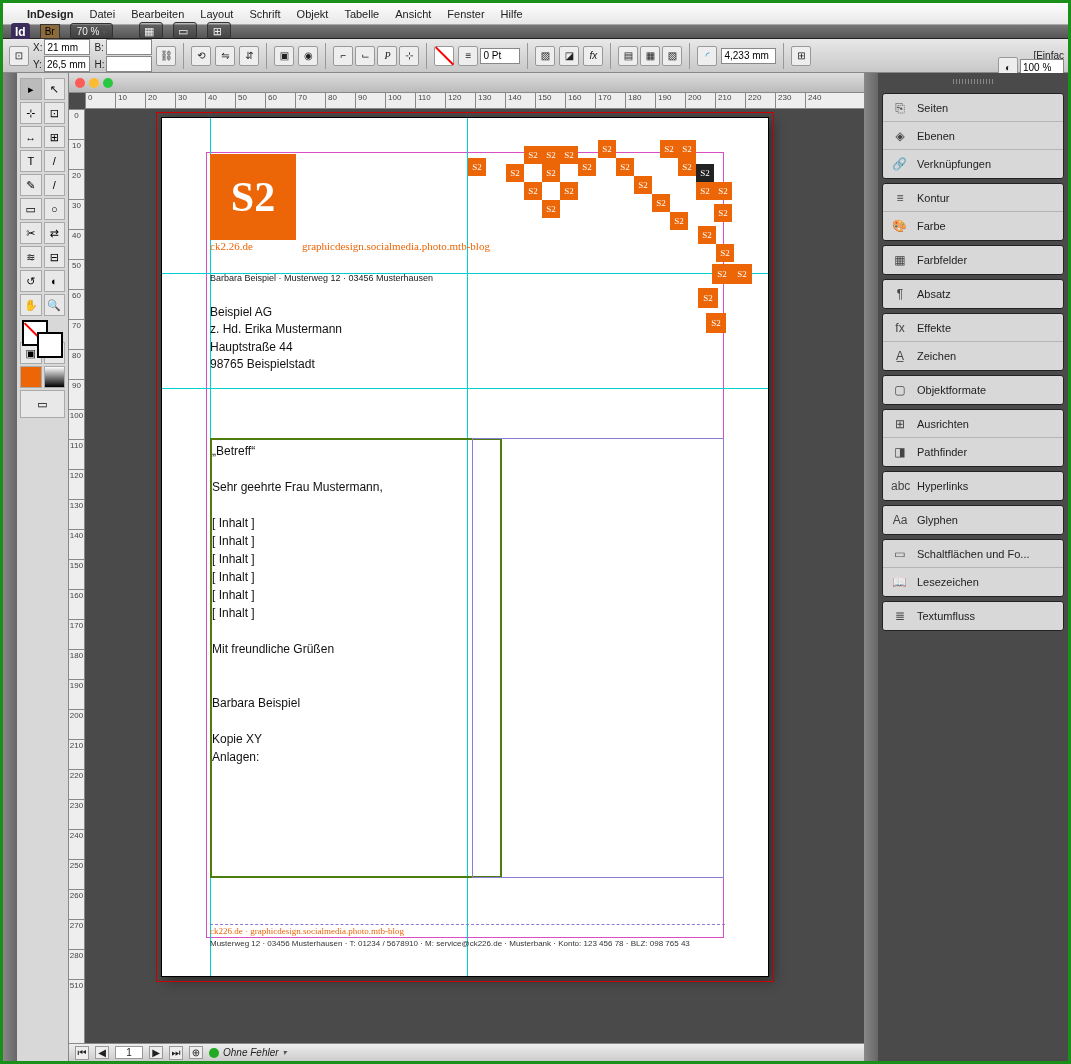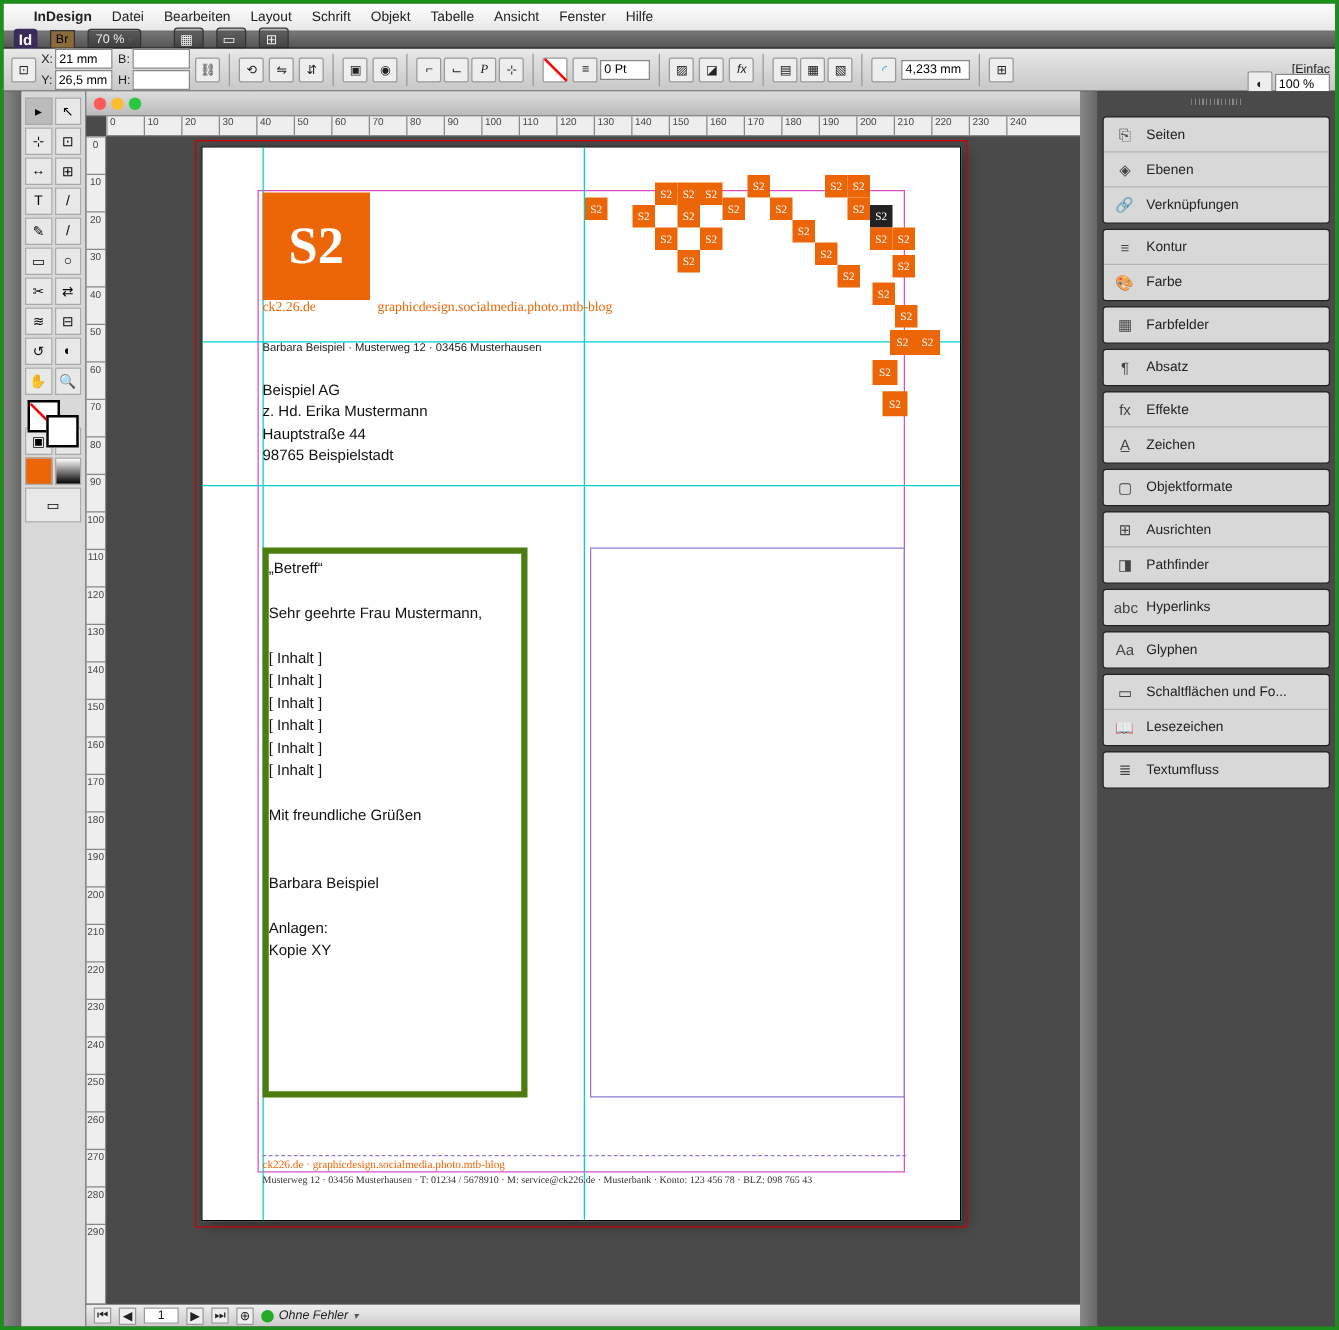--- a/index.html
+++ b/index.html
@@ -48,24 +48,24 @@
 .guide-h { position:absolute; left:0; right:0; height:1px; background:#00d0d0;}
 .guide-v { position:absolute; top:0; bottom:0; width:1px; background:#00d0d0;}
 .logo { position:absolute; left:48px; top:36px; width:86px; height:86px; background:#ec6608; display:flex; align-items:center; justify-content:center;}
 .logo-txt{ color:#fff; font-size:42px; font-weight:bold; font-family:Georgia,serif;}
 .logo-sub { position:absolute; left:48px; top:122px; color:#ec6608; font-size:11px; font-family:Georgia,serif;}
 .tagline { position:absolute; left:140px; top:122px; color:#ec6608; font-size:11px; font-family:Georgia,serif;}
 .deco { position:absolute; right:20px; top:20px; width:290px; height:200px;}
 .deco .sq { position:absolute; background:#ec6608; color:#fff; display:flex; align-items:center; justify-content:center; font-size:9px; font-family:Georgia,serif;}
 .sender { position:absolute; left:48px; top:155px; font-size:9px; font-family:Liberation Sans, sans-serif; color:#222;}
 .address { position:absolute; left:48px; top:186px; font-family:Georgia,serif; font-size:12px; line-height:1.45; color:#111;}
-.body { position:absolute; left:48px; top:320px; width:212px; height:440px; border:5px solid #4d7c0f; padding:2px 0; font-family:Georgia,serif; font-size:12px; line-height:1.5; color:#111;}
+.body { position:absolute; left:48px; top:320px; width:292px; height:440px; border:2px solid #4d7c0f; padding:2px 0; font-family:Georgia,serif; font-size:12px; line-height:1.5; color:#111;}
 .body2 { position:absolute; left:310px; top:320px; width:252px; height:440px; border:1px solid #8c7bd6;}
 .footer1 { position:absolute; left:48px; bottom:40px; font-size:9px; font-family:Georgia,serif; color:#ec6608; border-top:1px dashed #8c7bd6; width:515px; padding-top:1px;}
-.footer2 { position:absolute; left:48px; bottom:28px; font-size:8px; font-family:Liberation Serif, serif; color:#333;}
+.footer2 { position:absolute; left:48px; bottom:28px; font-size:8px; font-family:Liberation Sans, sans-serif; color:#333;}
 .statusbar { height:18px; background: linear-gradient(#eee,#ccc); border-top:1px solid #888; display:flex; align-items:center; font-size:10px; padding:0 6px; gap:6px; color:#222;}
 .statusbar .navbtn { width:14px; text-align:center; border:1px solid #999; background:#eee; cursor:pointer;}
 .statusbar .pgfield { width:28px; border:1px solid #999; background:#fff; text-align:center;}
 .statusbar .err { display:flex; align-items:center; gap:4px;font-style:italic;}
 .statusbar .dot {width:10px;height:10px;border-radius:50%;background:#2a2;}
 .panels { width: 190px; background: #4a4a4a; display: flex; flex-direction: column; padding: 6px 4px; gap: 4px; }
 .panel-hdr{height:10px;display:flex;justify-content:center;}
 .panel-hdr .dots{width:40px;height:5px;background:repeating-linear-gradient(90deg,#888 0 1px,transparent 1px 3px);}
 .panel-group { background: #d8d8d8; border: 1px solid #222; border-radius: 3px; overflow:hidden;}
 .panel-item { height: 28px; display: flex; align-items: center; gap: 8px; padding: 0 8px; border-bottom: 1px solid #b5b5b5; cursor: pointer; font-size: 11px; color: #222;}
@@ -269,21 +269,21 @@
             <div class="tick">190</div>
             <div class="tick">200</div>
             <div class="tick">210</div>
             <div class="tick">220</div>
             <div class="tick">230</div>
             <div class="tick">240</div>
             <div class="tick">250</div>
             <div class="tick">260</div>
             <div class="tick">270</div>
             <div class="tick">280</div>
-            <div class="tick">290</div>
+            <div class="tick">510</div>
           </div>
         <div class="canvas">
           <div class="page">
             <div class="bleed"></div>
             <div class="margin"></div>
             <div class="guide-h" style="top:155px"></div>
             <div class="guide-h" style="top:270px"></div>
             <div class="guide-v" style="left:48px"></div>
             <div class="guide-v" style="left:305px"></div>
 
@@ -336,22 +336,22 @@
               <div>„Betreff“</div><br>
               <div>Sehr geehrte Frau Mustermann,</div><br>
               <div>[ Inhalt ]</div>
               <div>[ Inhalt ]</div>
               <div>[ Inhalt ]</div>
               <div>[ Inhalt ]</div>
               <div>[ Inhalt ]</div>
               <div>[ Inhalt ]</div><br>
               <div>Mit freundliche Grüßen</div><br><br>
               <div>Barbara Beispiel</div><br>
+              <div>Kopie XY</div>
               <div>Anlagen:</div>
-              <div>Kopie XY</div>
             </div>
             <div class="body2"></div>
 
             <div class="footer1">ck226.de · graphicdesign.socialmedia.photo.mtb-blog</div>
             <div class="footer2">Musterweg 12 · 03456 Musterhausen · T: 01234 / 5678910 · M: service@ck226.de · Musterbank · Konto: 123 456 78 · BLZ: 098 765 43</div>
           </div>
         </div>
       </div>
       <div class="statusbar">
         <span class="navbtn">⏮</span>

